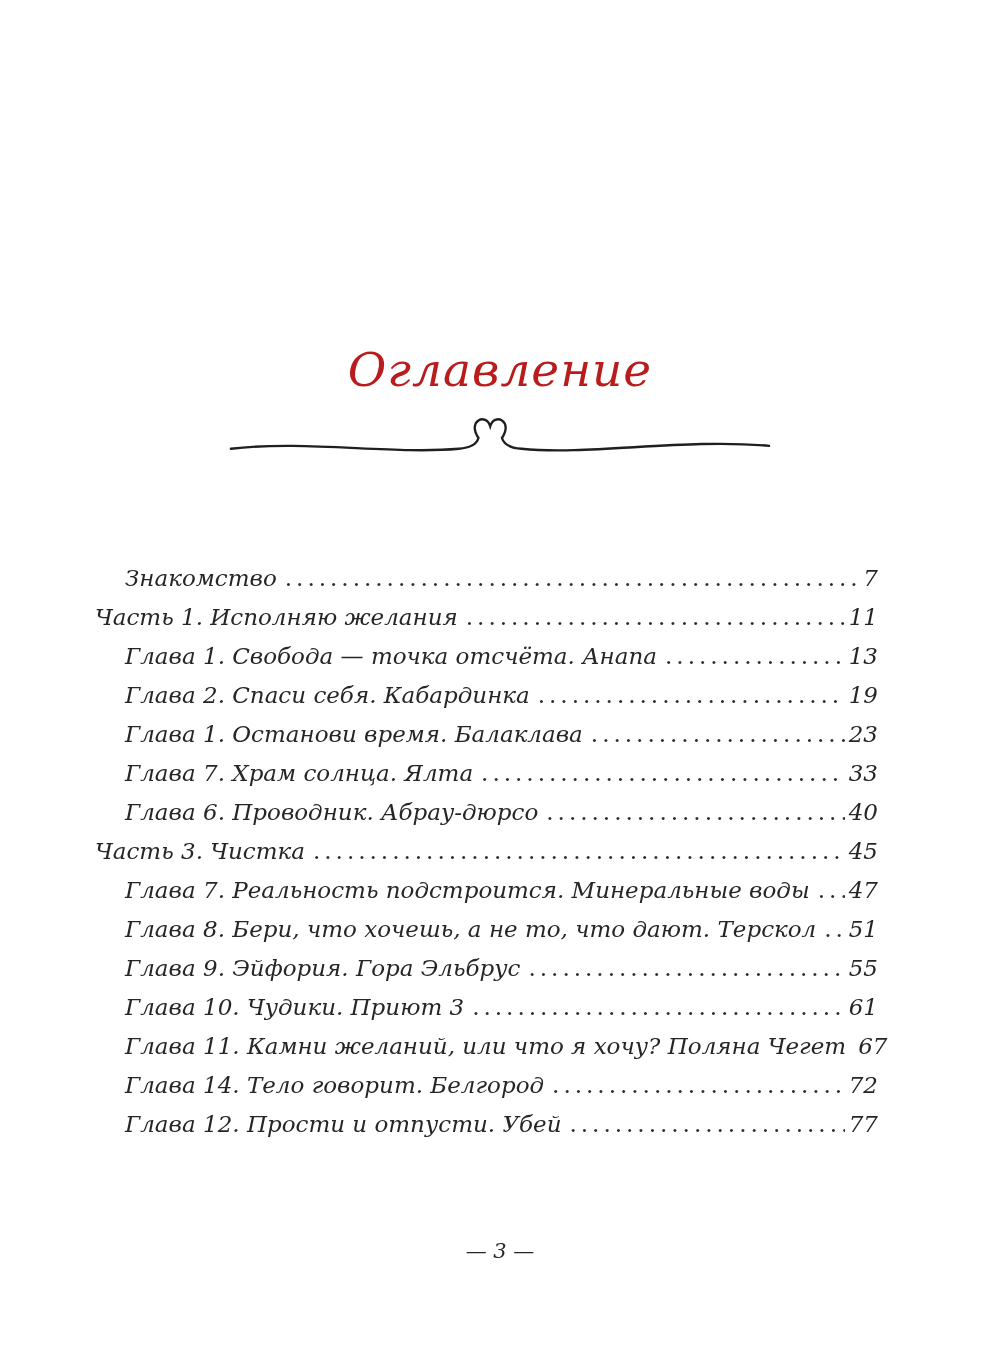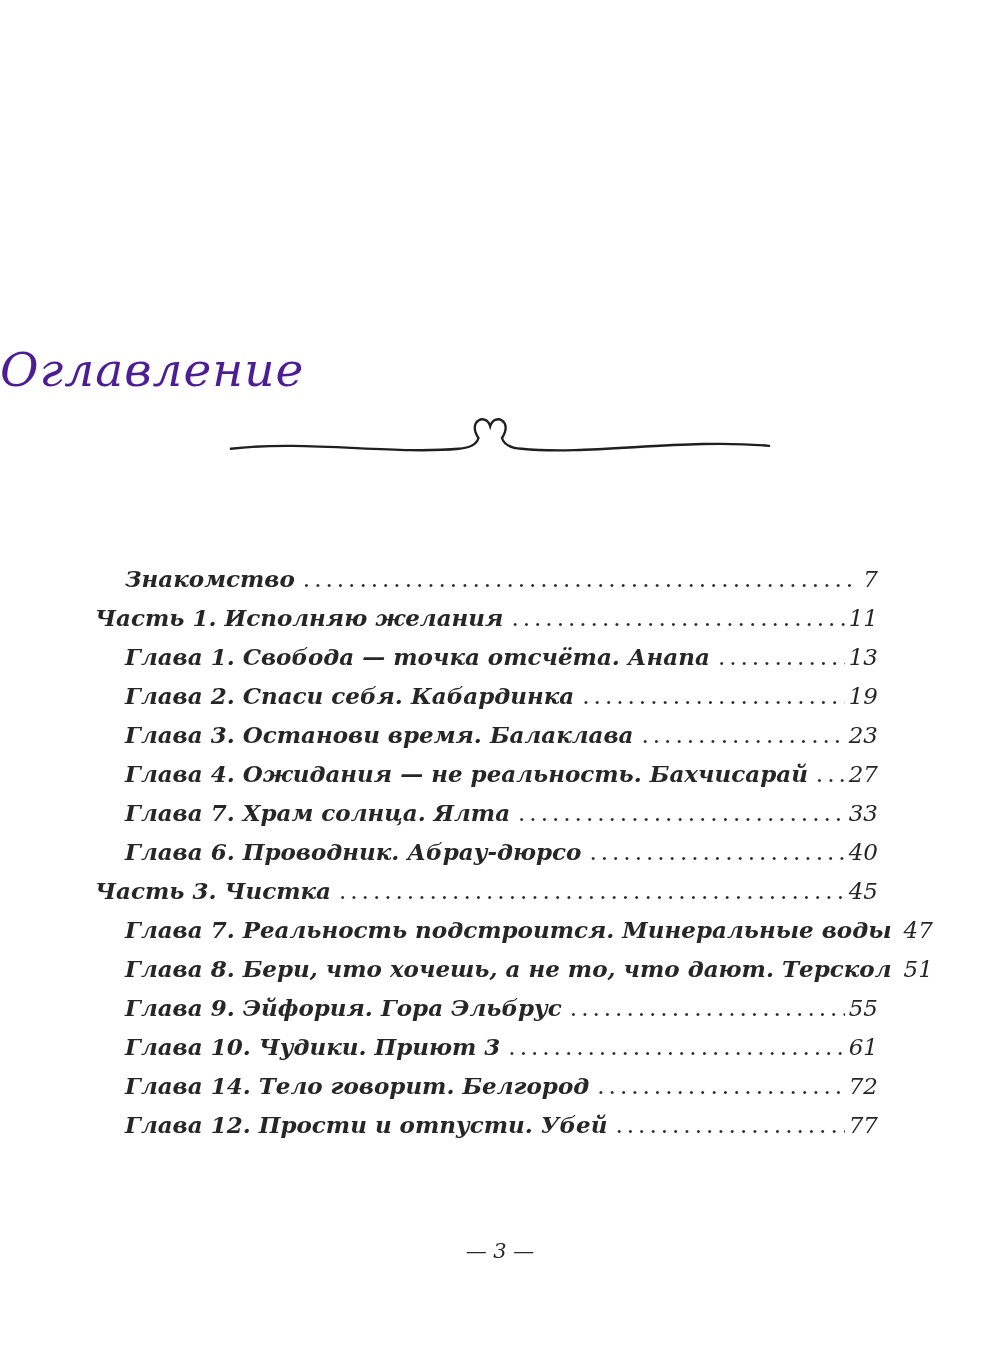--- a/index.html
+++ b/index.html
@@ -10,45 +10,46 @@
     position: relative;
     width: 1000px;
     height: 1361px;
     margin: 0 auto;
     background: #ffffff;
     overflow: hidden;
   }
 
   .toc-title {
     padding-top: 342px;
+    text-align: center;
     font-size: 47px;
     font-style: italic;
     font-weight: 400;
     letter-spacing: 1px;
-    color: #4c1d95;
+    color: #b91c1c;
   }
 
   .divider-wrap { text-align: center; margin-top: 12px; }
   .divider-wrap svg { display: inline-block; width: 548px; height: 60px; }
 
   .toc {
     margin: 92px 122px 0 95px;
     font-size: 23px;
     font-style: italic;
     color: #262626;
   }
 
   .toc-row {
     display: flex;
     align-items: baseline;
     height: 39px;
   }
   .toc-row.chapter { padding-left: 30px; }
 
-  .toc-label { white-space: nowrap; font-weight: bold; }
+  .toc-label { white-space: nowrap; }
 
   .toc-leader {
     flex: 1 1 auto;
     overflow: hidden;
     white-space: nowrap;
     margin: 0 4px 0 8px;
     letter-spacing: 4px;
     font-style: normal;
     color: #2b2b2b;
   }
@@ -107,30 +108,25 @@
       <span class="toc-page">13</span>
     </div>
 
     <div class="toc-row chapter">
       <span class="toc-label">Глава 2. Спаси себя. Кабардинка</span>
       <span class="toc-leader"></span>
       <span class="toc-page">19</span>
     </div>
 
     <div class="toc-row chapter">
-      <span class="toc-label">Глава 3. Останови время. Балаклава</span>
+      <span class="toc-label">Глава 1. Останови время. Балаклава</span>
       <span class="toc-leader"></span>
       <span class="toc-page">23</span>
     </div>
 
-    <div class="toc-row chapter">
-      <span class="toc-label">Глава 4. Ожидания — не реальность. Бахчисарай</span>
-      <span class="toc-leader"></span>
-      <span class="toc-page">27</span>
-    </div>
 
     <div class="toc-row chapter">
       <span class="toc-label">Глава 7. Храм солнца. Ялта</span>
       <span class="toc-leader"></span>
       <span class="toc-page">33</span>
     </div>
 
     <div class="toc-row chapter">
       <span class="toc-label">Глава 6. Проводник. Абрау-дюрсо</span>
       <span class="toc-leader"></span>
@@ -160,20 +156,25 @@
       <span class="toc-leader"></span>
       <span class="toc-page">55</span>
     </div>
 
     <div class="toc-row chapter">
       <span class="toc-label">Глава 10. Чудики. Приют 3</span>
       <span class="toc-leader"></span>
       <span class="toc-page">61</span>
     </div>
 
+    <div class="toc-row chapter">
+      <span class="toc-label">Глава 11. Камни желаний, или что я хочу? Поляна Чегет</span>
+      <span class="toc-leader"></span>
+      <span class="toc-page">67</span>
+    </div>
 
     <div class="toc-row chapter">
       <span class="toc-label">Глава 14. Тело говорит. Белгород</span>
       <span class="toc-leader"></span>
       <span class="toc-page">72</span>
     </div>
 
     <div class="toc-row chapter">
       <span class="toc-label">Глава 12. Прости и отпусти. Убей</span>
       <span class="toc-leader"></span>

